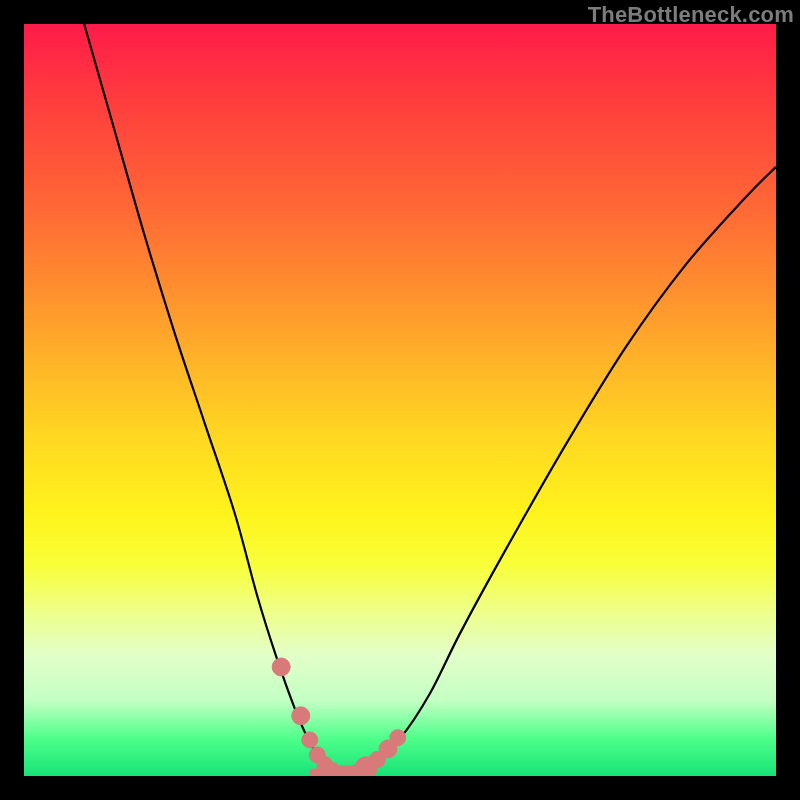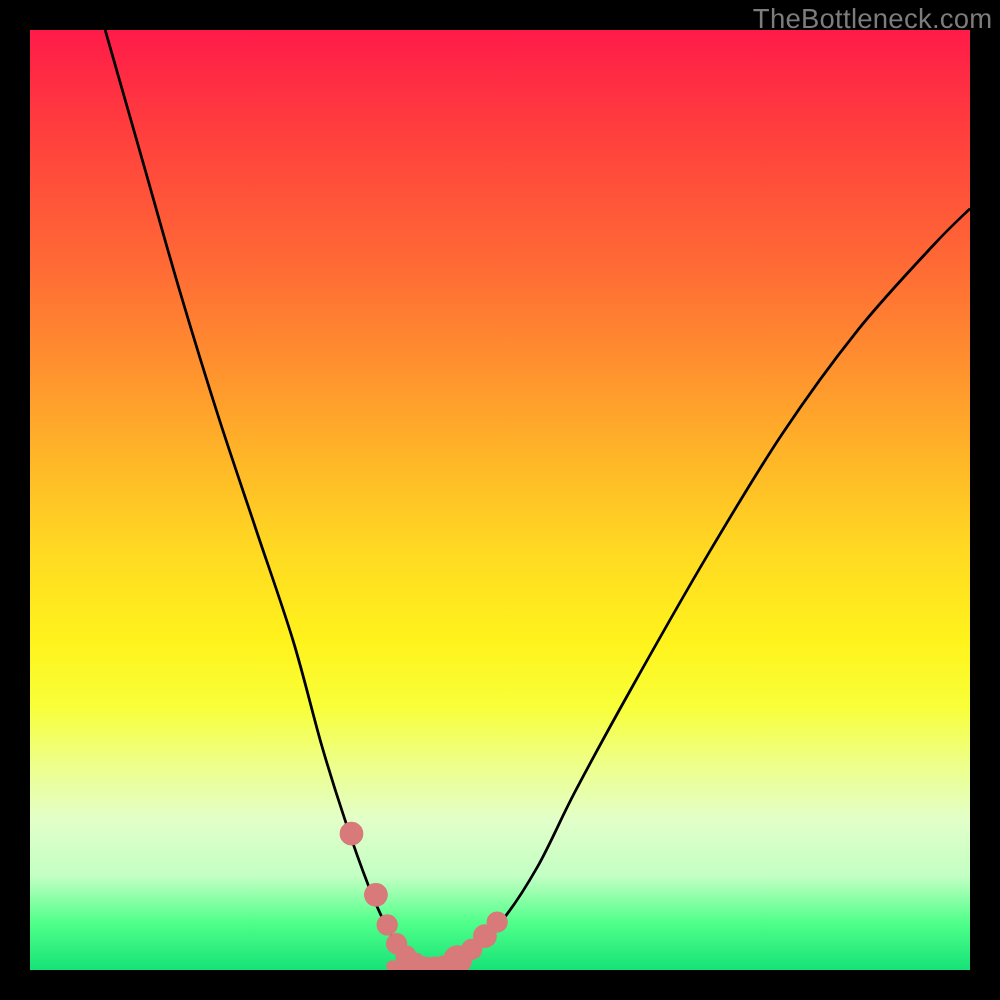--- a/index.html
+++ b/index.html
@@ -42,21 +42,21 @@
       #16e277 100%
     );
   }
   .watermark {
     position: absolute;
     top: 2px;
     right: 6px;
     color: #7c7c7c;
     font-size: 22px;
     letter-spacing: 0.2px;
-    font-weight: 400;
+    font-weight: 700;
     user-select: none;
   }
   svg.curve {
     position: absolute;
     top: 0;
     left: 0;
     width: 752px;
     height: 752px;
   }
   .marker {

